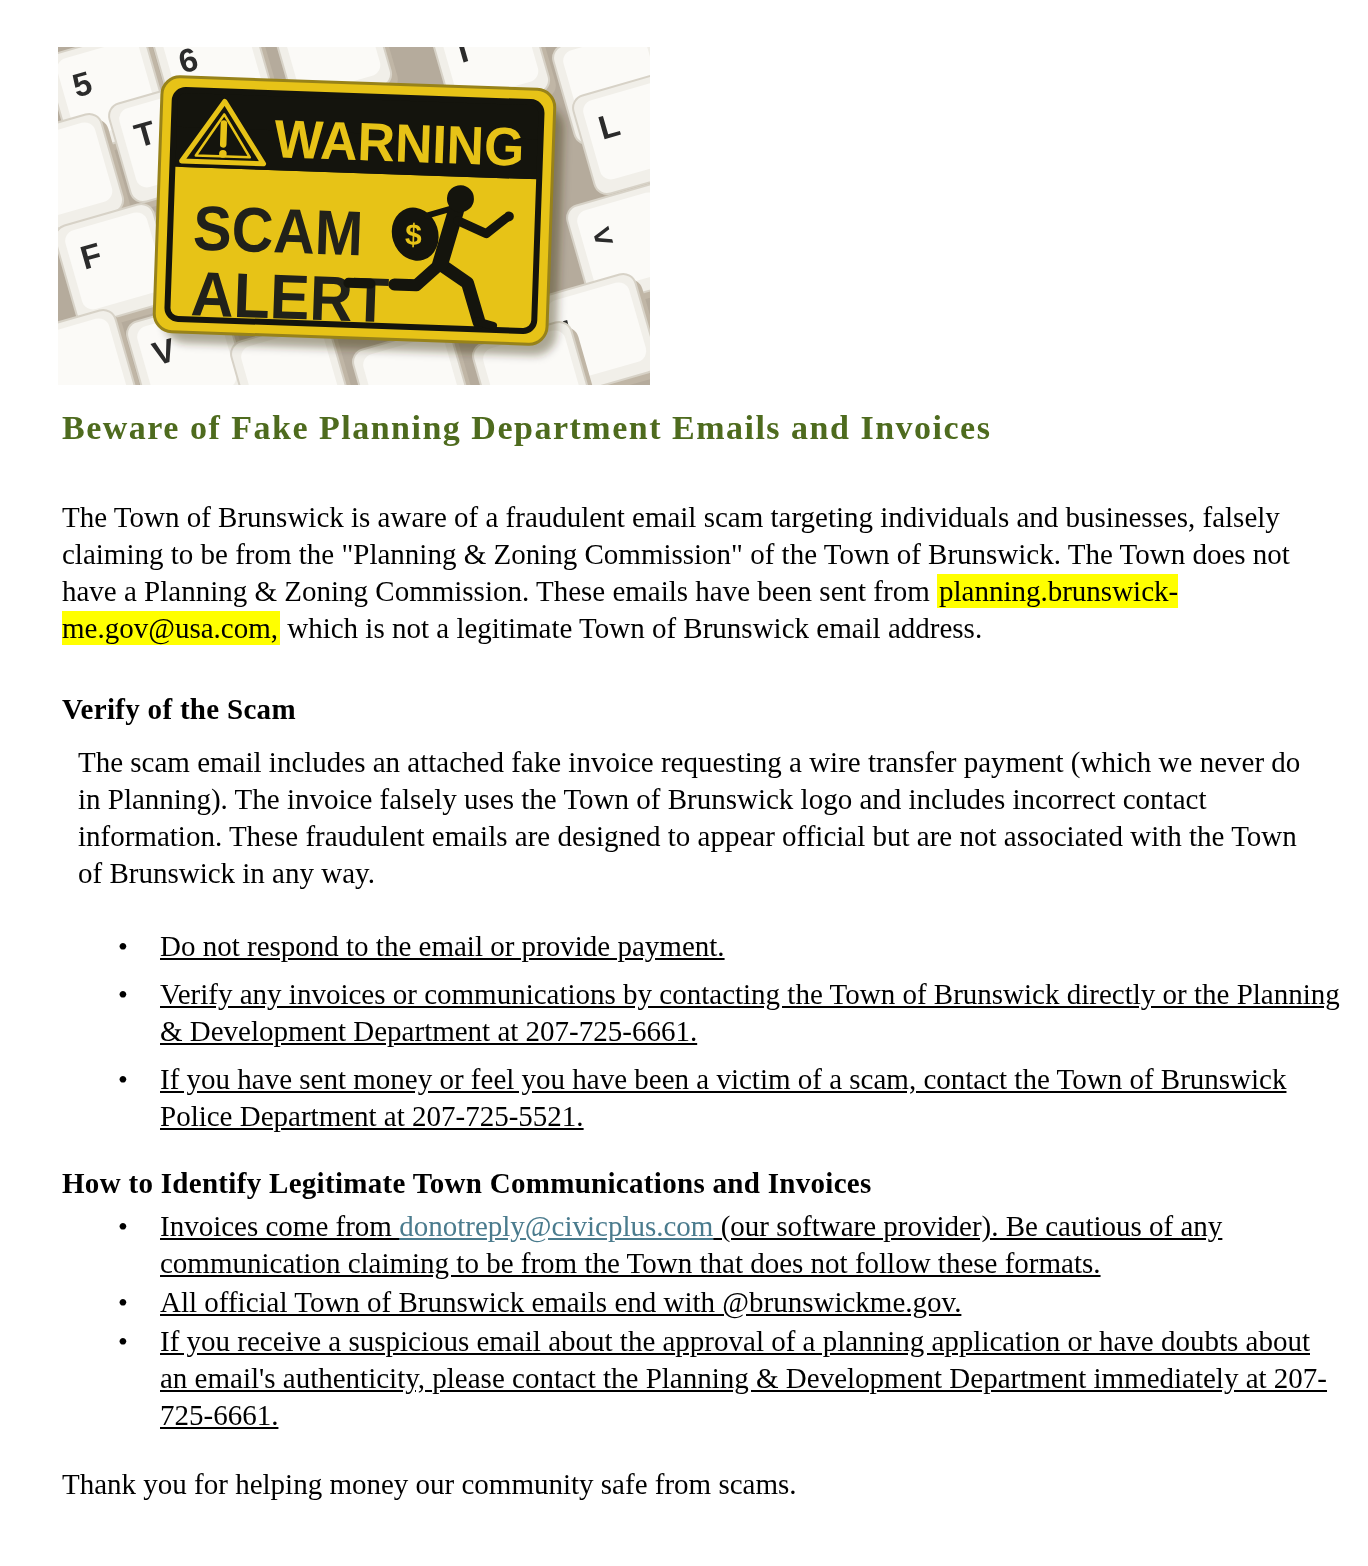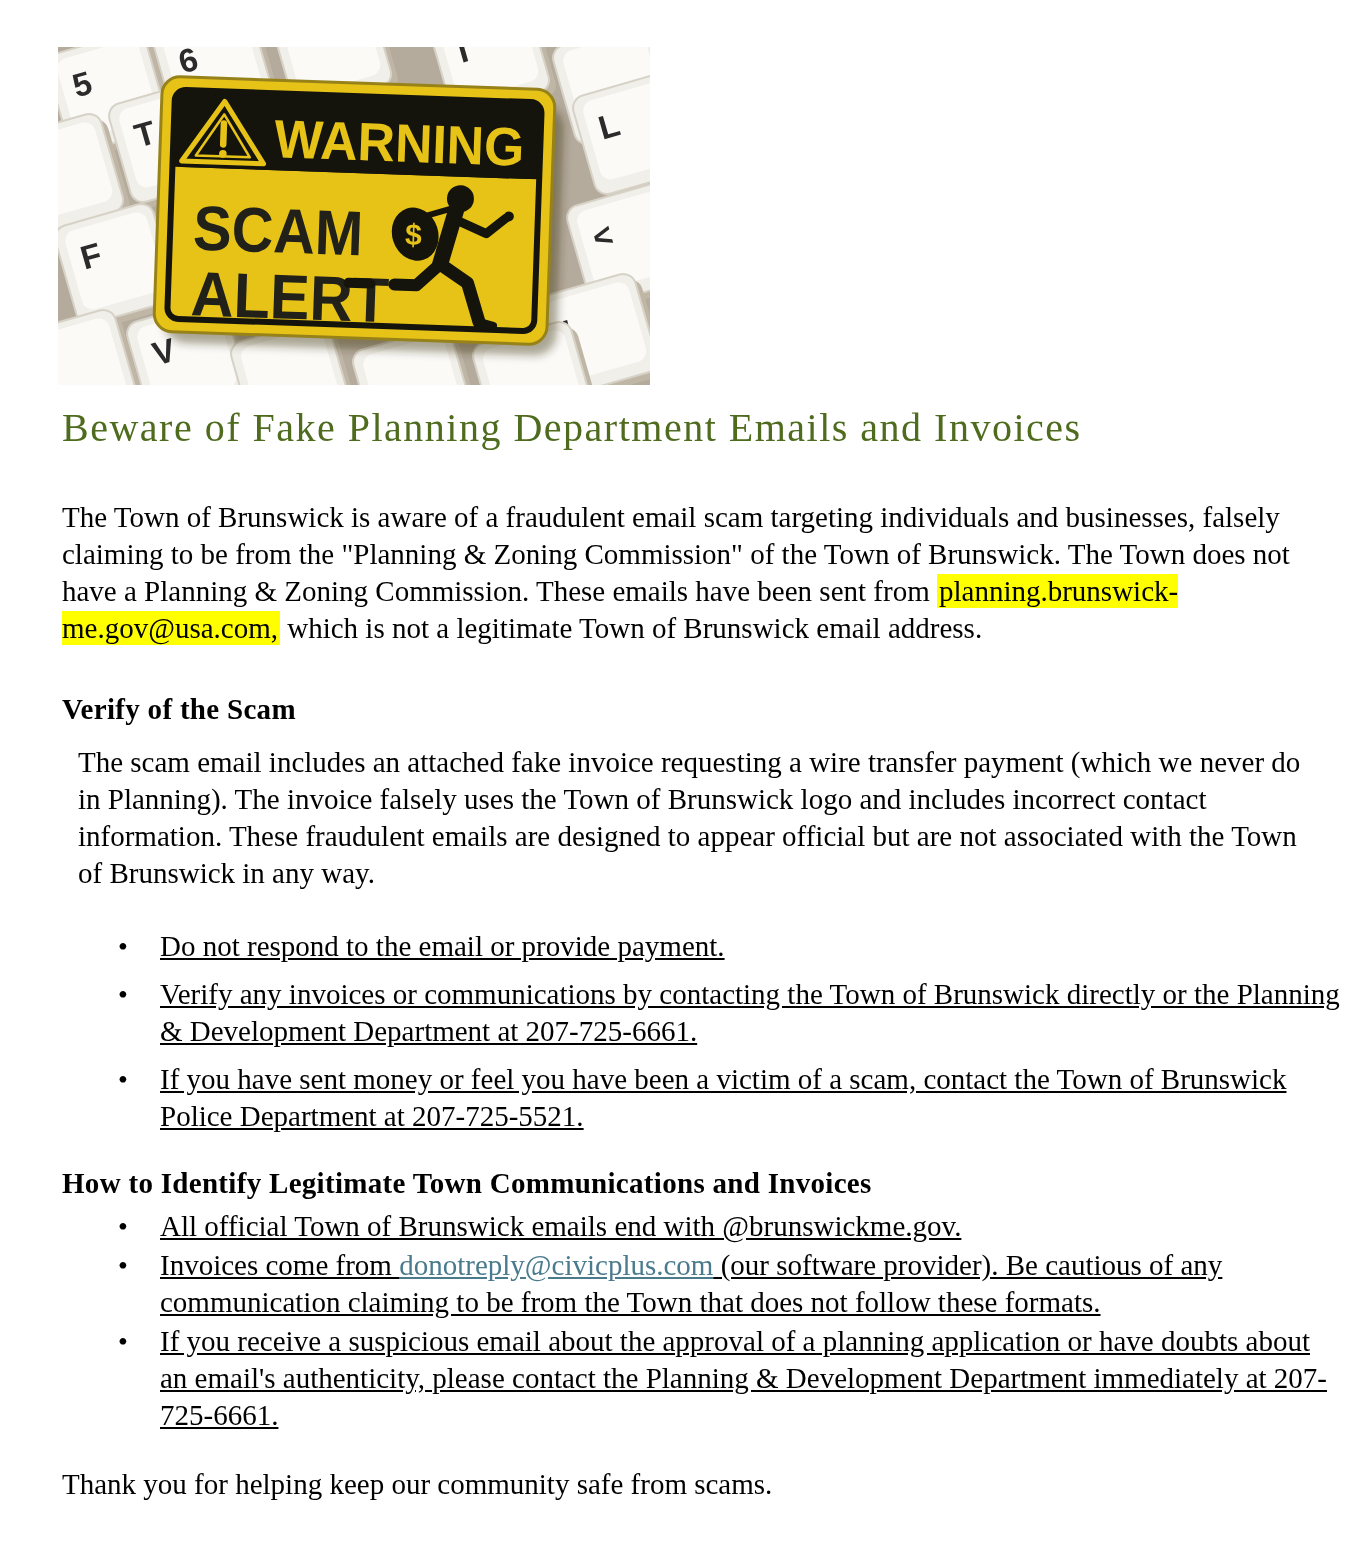--- a/index.html
+++ b/index.html
@@ -8,21 +8,21 @@
     font-family:"Liberation Serif", serif;
     color:#000;
   }
   .page{position:absolute;left:0;top:0;width:1368px;height:1566px;overflow:hidden;}
   figure.hero{
     margin:47px 0 0 58px;padding:0;width:592px;height:338px;
   }
   figure.hero svg{display:block;width:592px;height:338px;}
   h1.title{
     margin:24px 26px 0 62px;
-    font-size:40px;line-height:38px;font-weight:normal;
+    font-size:34px;line-height:38px;font-weight:bold;
     letter-spacing:1.5px;color:#4e6b1e;
   }
   p, h2, li{font-size:29px;line-height:37px;}
   p{margin:16px;}
   .intro{margin:52px 26px 0 62px;font-family:Liberation Serif, serif;}
   mark.hl{background:#ffff00;color:#000;padding:1px 2px;}
   section.details{margin:44px 26px 0 62px;}
   section.what-to-do{margin:36px 26px 0 62px;}
   section.identify{margin:30px 26px 0 62px;}
   h2.sec{margin:0;font-size:29px;font-weight:bold;letter-spacing:0.3px;}
@@ -172,21 +172,21 @@
     <ul class="blist spaced">
       <li>Do not respond to the email or provide payment.</li>
       <li>Verify any invoices or communications by contacting the Town of Brunswick directly or the Planning &amp; Development Department at 207-725-6661.</li>
       <li>If you have sent money or feel you have been a victim of a scam, contact the Town of Brunswick Police Department at 207-725-5521.</li>
     </ul>
   </section>
 
   <section class="identify">
     <h2 class="sec">How to Identify Legitimate Town Communications and Invoices</h2>
     <ul class="blist tight">
+      <li><span>Invoices come from </span><a class="maillink" href="#">donotreply@civicplus.com</a><span> (our software provider). Be cautious of any communication claiming to be from the Town that does not follow these formats.</span></li>
       <li>All official Town of Brunswick emails end with @brunswickme.gov.</li>
-      <li><span>Invoices come from </span><a class="maillink" href="#">donotreply@civicplus.com</a><span> (our software provider). Be cautious of any communication claiming to be from the Town that does not follow these formats.</span></li>
       <li>If you receive a suspicious email about the approval of a planning application or have doubts about an email's authenticity, please contact the Planning &amp; Development Department immediately at 207-725-6661.</li>
     </ul>
   </section>
 
-  <p class="closing">Thank you for helping keep our community safe from scams.</p>
+  <p class="closing">Thank you for helping money our community safe from scams.</p>
 
 </div>
 
 </body></html>

